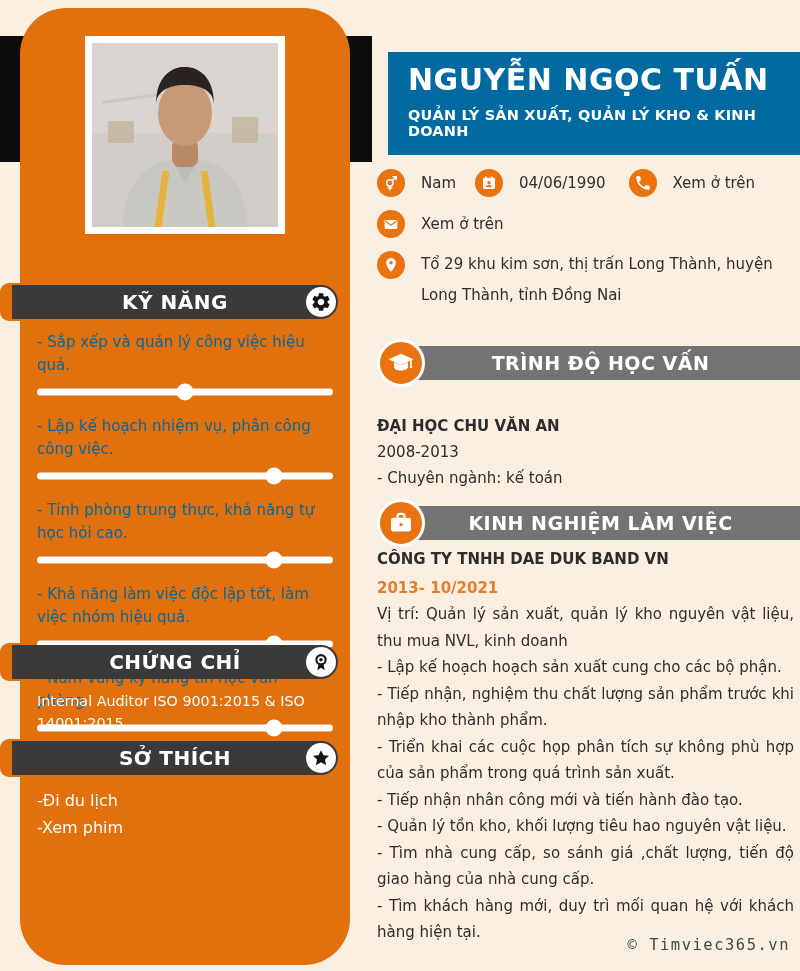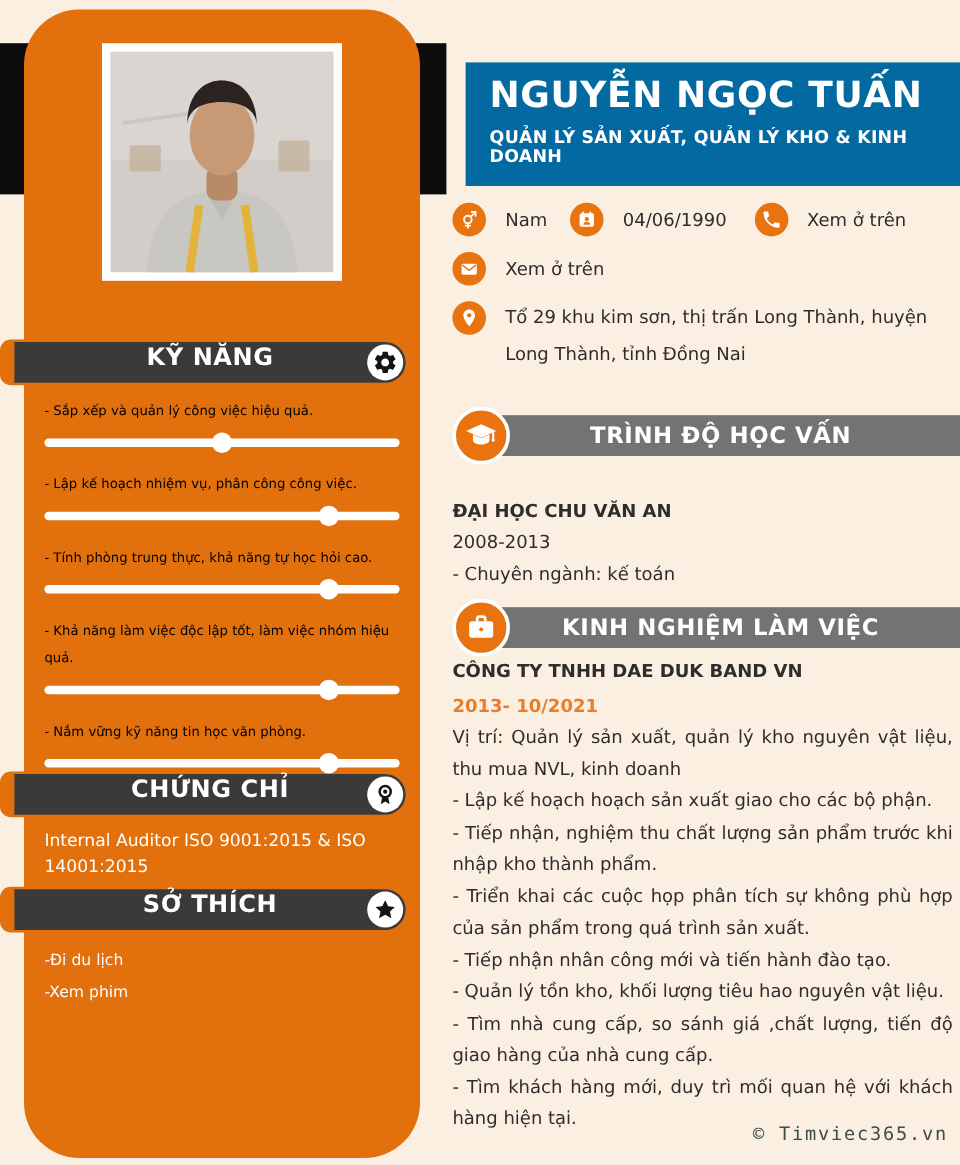--- a/index.html
+++ b/index.html
@@ -19,38 +19,38 @@
   
   .sidebar { left:20px; top:8px; width:330px; height:957px; background:#E2700D; border-radius:46px; }
 
   
   .photo-frame { left:85px; top:36px; width:200px; height:198px; background:#FFFFFF; padding:7px; }
   .photo-frame svg { display:block; width:100%; height:100%; }
 
   
   .side-tab { left:0; width:28px; height:38px; background:#E2700D; border-radius:9px; }
   .side-head { left:12px; width:326px; height:34px; background:#3B3A39; border-radius:0 17px 17px 0;
-               display:flex; justify-content:center; }
+               display:flex; align-items:center; justify-content:center; }
   .side-head .head-title { color:#FFFFFF; font-weight:bold; font-size:20px; letter-spacing:.5px; }
   .head-circle { position:absolute; right:2px; top:50%; transform:translateY(-50%);
                  width:30px; height:30px; border-radius:50%; background:#FFFFFF;
                  display:flex; align-items:center; justify-content:center; }
   .head-circle svg { width:22px; height:22px; }
 
   
   .skills-list { left:37px; top:331px; width:296px; }
-  .skill-label { color:#000000; font-size:11px; line-height:23px; margin-bottom:6px; }
+  .skill-label { color:#0369a1; font-size:15px; line-height:23px; margin-bottom:6px; }
   .skill-slider { position:relative; height:17px; margin-bottom:15px; }
   .skill-track { position:absolute; left:0; right:0; top:50%; height:7px; transform:translateY(-50%);
                  background:#FFFFFF; border-radius:4px; }
   .skill-thumb { position:absolute; top:50%; width:17px; height:17px; border-radius:50%;
                  background:#FFFFFF; transform:translate(-50%,-50%); }
 
   .cert-text { left:37px; top:690px; width:300px; color:#FFFFFF; font-size:14.3px; line-height:22px; }
-  .hobby-list { left:37px; top:787px; color:#FFFFFF; font-size:13px; line-height:27px; }
+  .hobby-list { left:37px; top:787px; color:#FFFFFF; font-size:16px; line-height:27px; }
 
   
   .name-block { left:388px; top:52px; width:427px; height:103px; background:#0369a1; padding:10px 0 0 20px; }
   .name-title { color:#FFFFFF; font-weight:bold; font-size:30px; letter-spacing:.5px; }
   .name-sub { color:#FFFFFF; font-weight:bold; font-size:14.5px; margin-top:10px; letter-spacing:.2px; }
 
   
   .contact { left:377px; top:169px; width:420px; font-size:15px; }
   .c-row { display:flex; align-items:center; margin-bottom:13px; min-height:28px; }
   .c-row.top-align { align-items:flex-start; }
@@ -258,21 +258,21 @@
   <svg viewBox="0 0 24 24">
     <rect x="4" y="7.8" width="16" height="11" rx="1.8" fill="#FFFFFF"></rect>
     <path d="M9.3,7.8 V6.3 c0-.9.7-1.6 1.6-1.6 h2.2 c.9,0 1.6.7 1.6,1.6 V7.8" stroke="#FFFFFF" stroke-width="1.8" fill="none"></path>
     <circle cx="12" cy="13.2" r="1.3" fill="#E8730F"></circle>
   </svg>
 </div>
 <div class="abs exp-content">
   <div class="exp-company">CÔNG TY TNHH DAE DUK BAND VN</div>
   <div class="exp-period">2013- 10/2021</div>
   <p class="exp-para">Vị trí: Quản lý sản xuất,  quản lý kho nguyên vật liệu, thu mua NVL, kinh doanh</p>
-  <p class="exp-para">- Lập kế hoạch hoạch sản xuất giao cho các bộ phận.</p>
+  <p class="exp-para">- Lập kế hoạch hoạch sản xuất cung cho các bộ phận.</p>
   <p class="exp-para">- Tiếp nhận, nghiệm thu chất lượng sản phẩm trước khi nhập kho thành phẩm.</p>
   <p class="exp-para">- Triển khai các cuộc họp phân tích sự không phù hợp của sản phẩm trong quá trình sản xuất.</p>
   <p class="exp-para">- Tiếp nhận nhân công mới và tiến hành đào tạo.</p>
   <p class="exp-para">- Quản lý tồn kho, khối lượng tiêu hao nguyên vật liệu.</p>
   <p class="exp-para">- Tìm nhà cung cấp, so sánh giá ,chất lượng, tiến độ giao hàng của nhà cung cấp.</p>
   <p class="exp-para">- Tìm khách hàng mới, duy trì mối quan hệ với khách hàng hiện tại.</p>
 </div>
 
 <div class="abs watermark">© Timviec365.vn</div>
 

